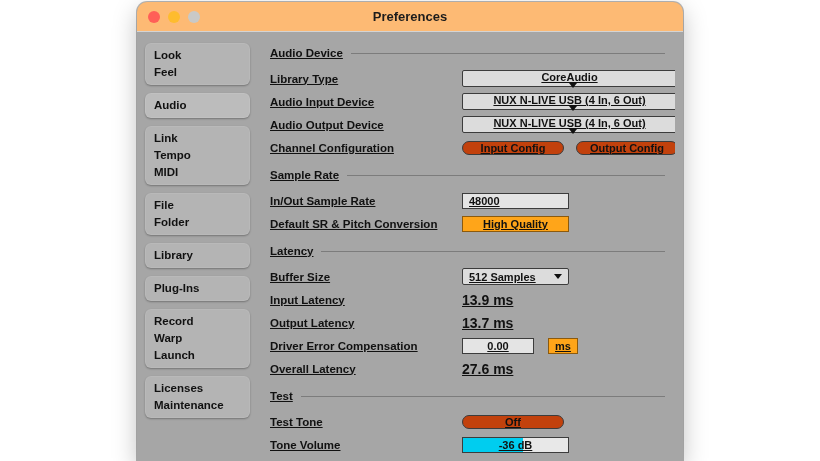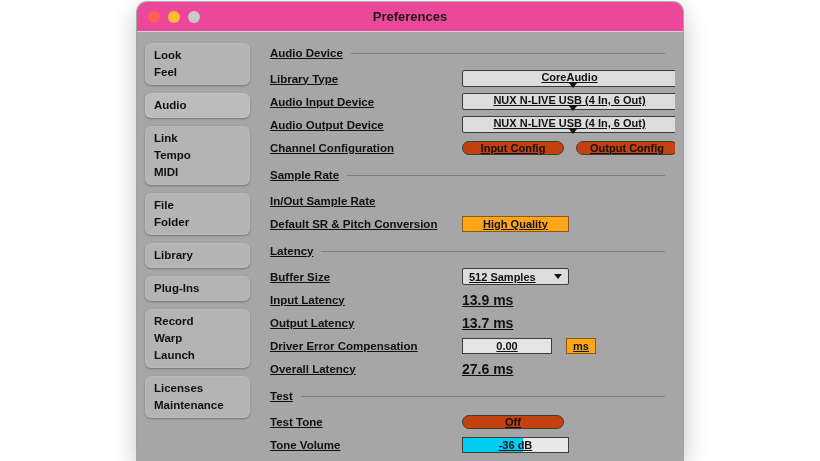--- a/index.html
+++ b/index.html
@@ -4,21 +4,21 @@
 <style>
   * { margin:0; padding:0; box-sizing:border-box; }
   html,body { width:820px; height:461px; background:#ffffff; overflow:hidden;
               font-family:"Liberation Sans", sans-serif; color:#111; }
   .stage { position:relative; width:820px; height:461px; }
 
   .window { position:absolute; left:137px; top:2px; width:546px; height:459px;
             border-radius:10px 10px 0 0; overflow:hidden; background:#a6a6a6;
             box-shadow:0 0 0 1px rgba(0,0,0,0.28), 0 8px 24px rgba(0,0,0,0.25); }
 
-  .titlebar { height:30px; background:#ec4899; border-bottom:1px solid #d4d4d4;
+  .titlebar { height:30px; background:#fdba74; border-bottom:1px solid #d4d4d4;
               display:flex; align-items:center; position:relative; }
   .traffic { position:absolute; left:11px; top:0; height:30px; display:flex; align-items:center; gap:8px; }
   .tl { width:12px; height:12px; border-radius:50%; display:inline-block; }
   .tl.red    { background:var(--tl-red); }
   .tl.yellow { background:var(--tl-yellow); }
   .tl.gray   { background:var(--tl-gray); }
   .title { flex:1; text-align:center; font-size:13px; font-weight:bold; color:#1c1c1c; }
 
   .body { display:flex; gap:20px; padding:8px 8px 0 8px; height:calc(100% - 30px); overflow:hidden; }
 
@@ -47,21 +47,21 @@
   .dd-arrow { width:0; height:0; border-left:4px solid transparent; border-right:4px solid transparent;
               border-top:5px solid #101010; margin-left:6px; flex-shrink:0; }
 
   .pill { height:14px; min-width:102px; padding:0 10px; background:#c2410c; border:1px solid #3c3c3c;
           border-radius:9px; display:flex; align-items:center; justify-content:center;
           font-size:11px; font-weight:bold; cursor:default; }
 
   .field { height:16px; background:#e4e4e4; border:1px solid #3c3c3c;
            display:flex; align-items:center; padding:0 6px; font-size:11px; font-weight:bold; }
   .field.w105 { width:107px; }
-  .field.w75  { width:90px; justify-content:center; }
+  .field.w75  { width:72px; justify-content:center; }
 
   .orange-btn { height:16px; width:107px; background:var(--accent-orange); border:1px solid rgba(0,0,0,0.45);
                 display:flex; align-items:center; justify-content:center;
                 font-size:11px; font-weight:bold; cursor:default; }
   .unit-chip { height:16px; width:30px; background:var(--accent-orange); border:1px solid rgba(0,0,0,0.45);
                display:flex; align-items:center; justify-content:center;
                font-size:11px; font-weight:bold; margin-left:2px; }
 
   .value-text { font-size:14px; font-weight:bold; }
 
@@ -166,20 +166,23 @@
           </div>
         </div>
 
         <div class="section-header">
           <span class="sh-text">Sample Rate</span>
           <span class="sh-rule"></span>
         </div>
 
         <div class="row">
           <div class="label">In/Out Sample Rate</div>
+          <div class="controls">
+            <div class="field w105">48000</div>
+          </div>
         </div>
 
         <div class="row">
           <div class="label">Default SR &amp; Pitch Conversion</div>
           <div class="controls">
             <div class="orange-btn">High Quality</div>
           </div>
         </div>
 
         <div class="section-header">

